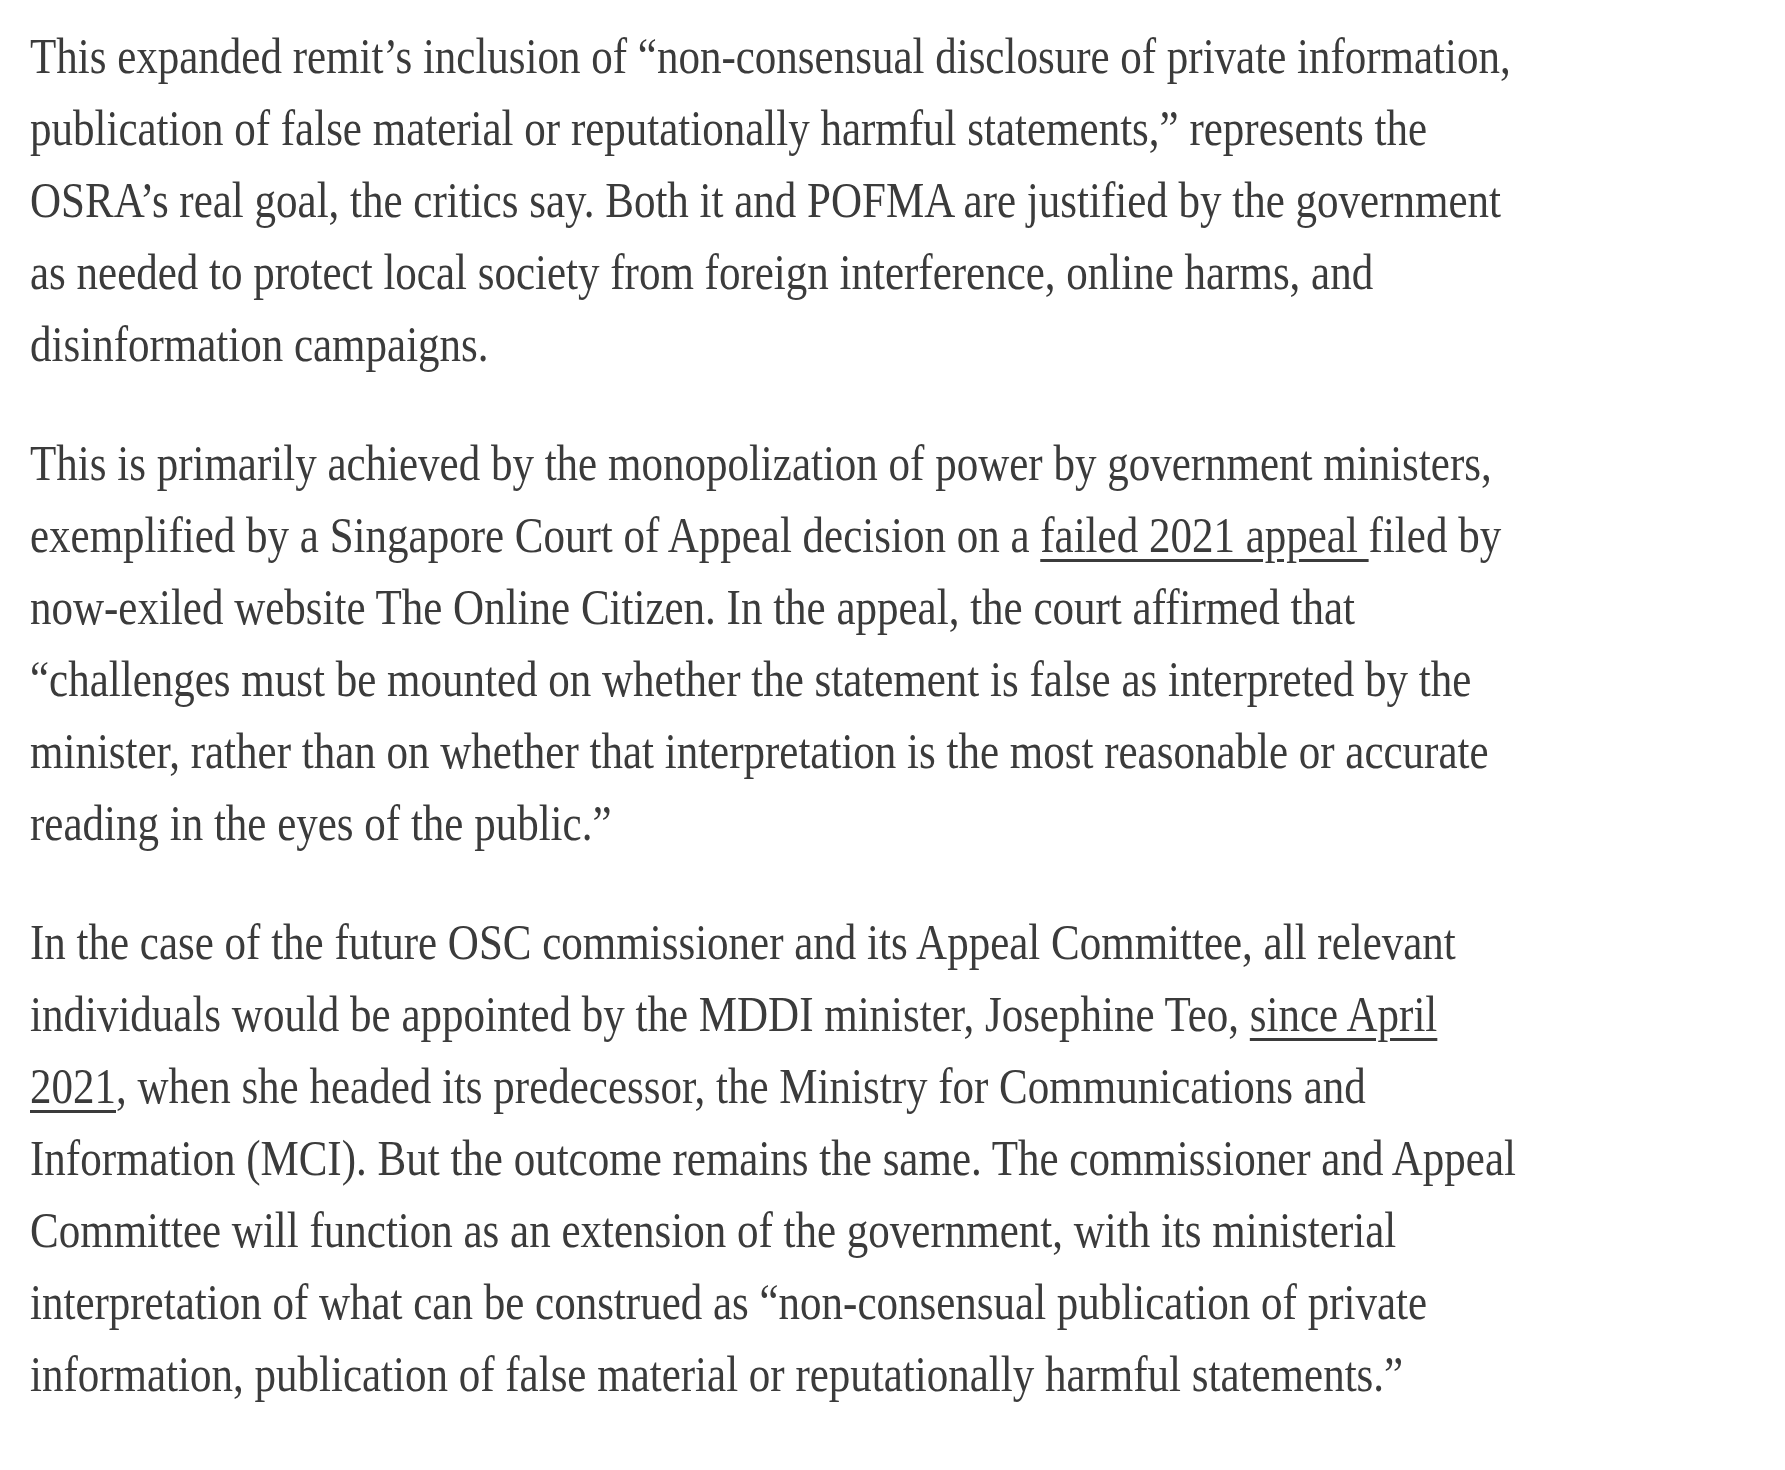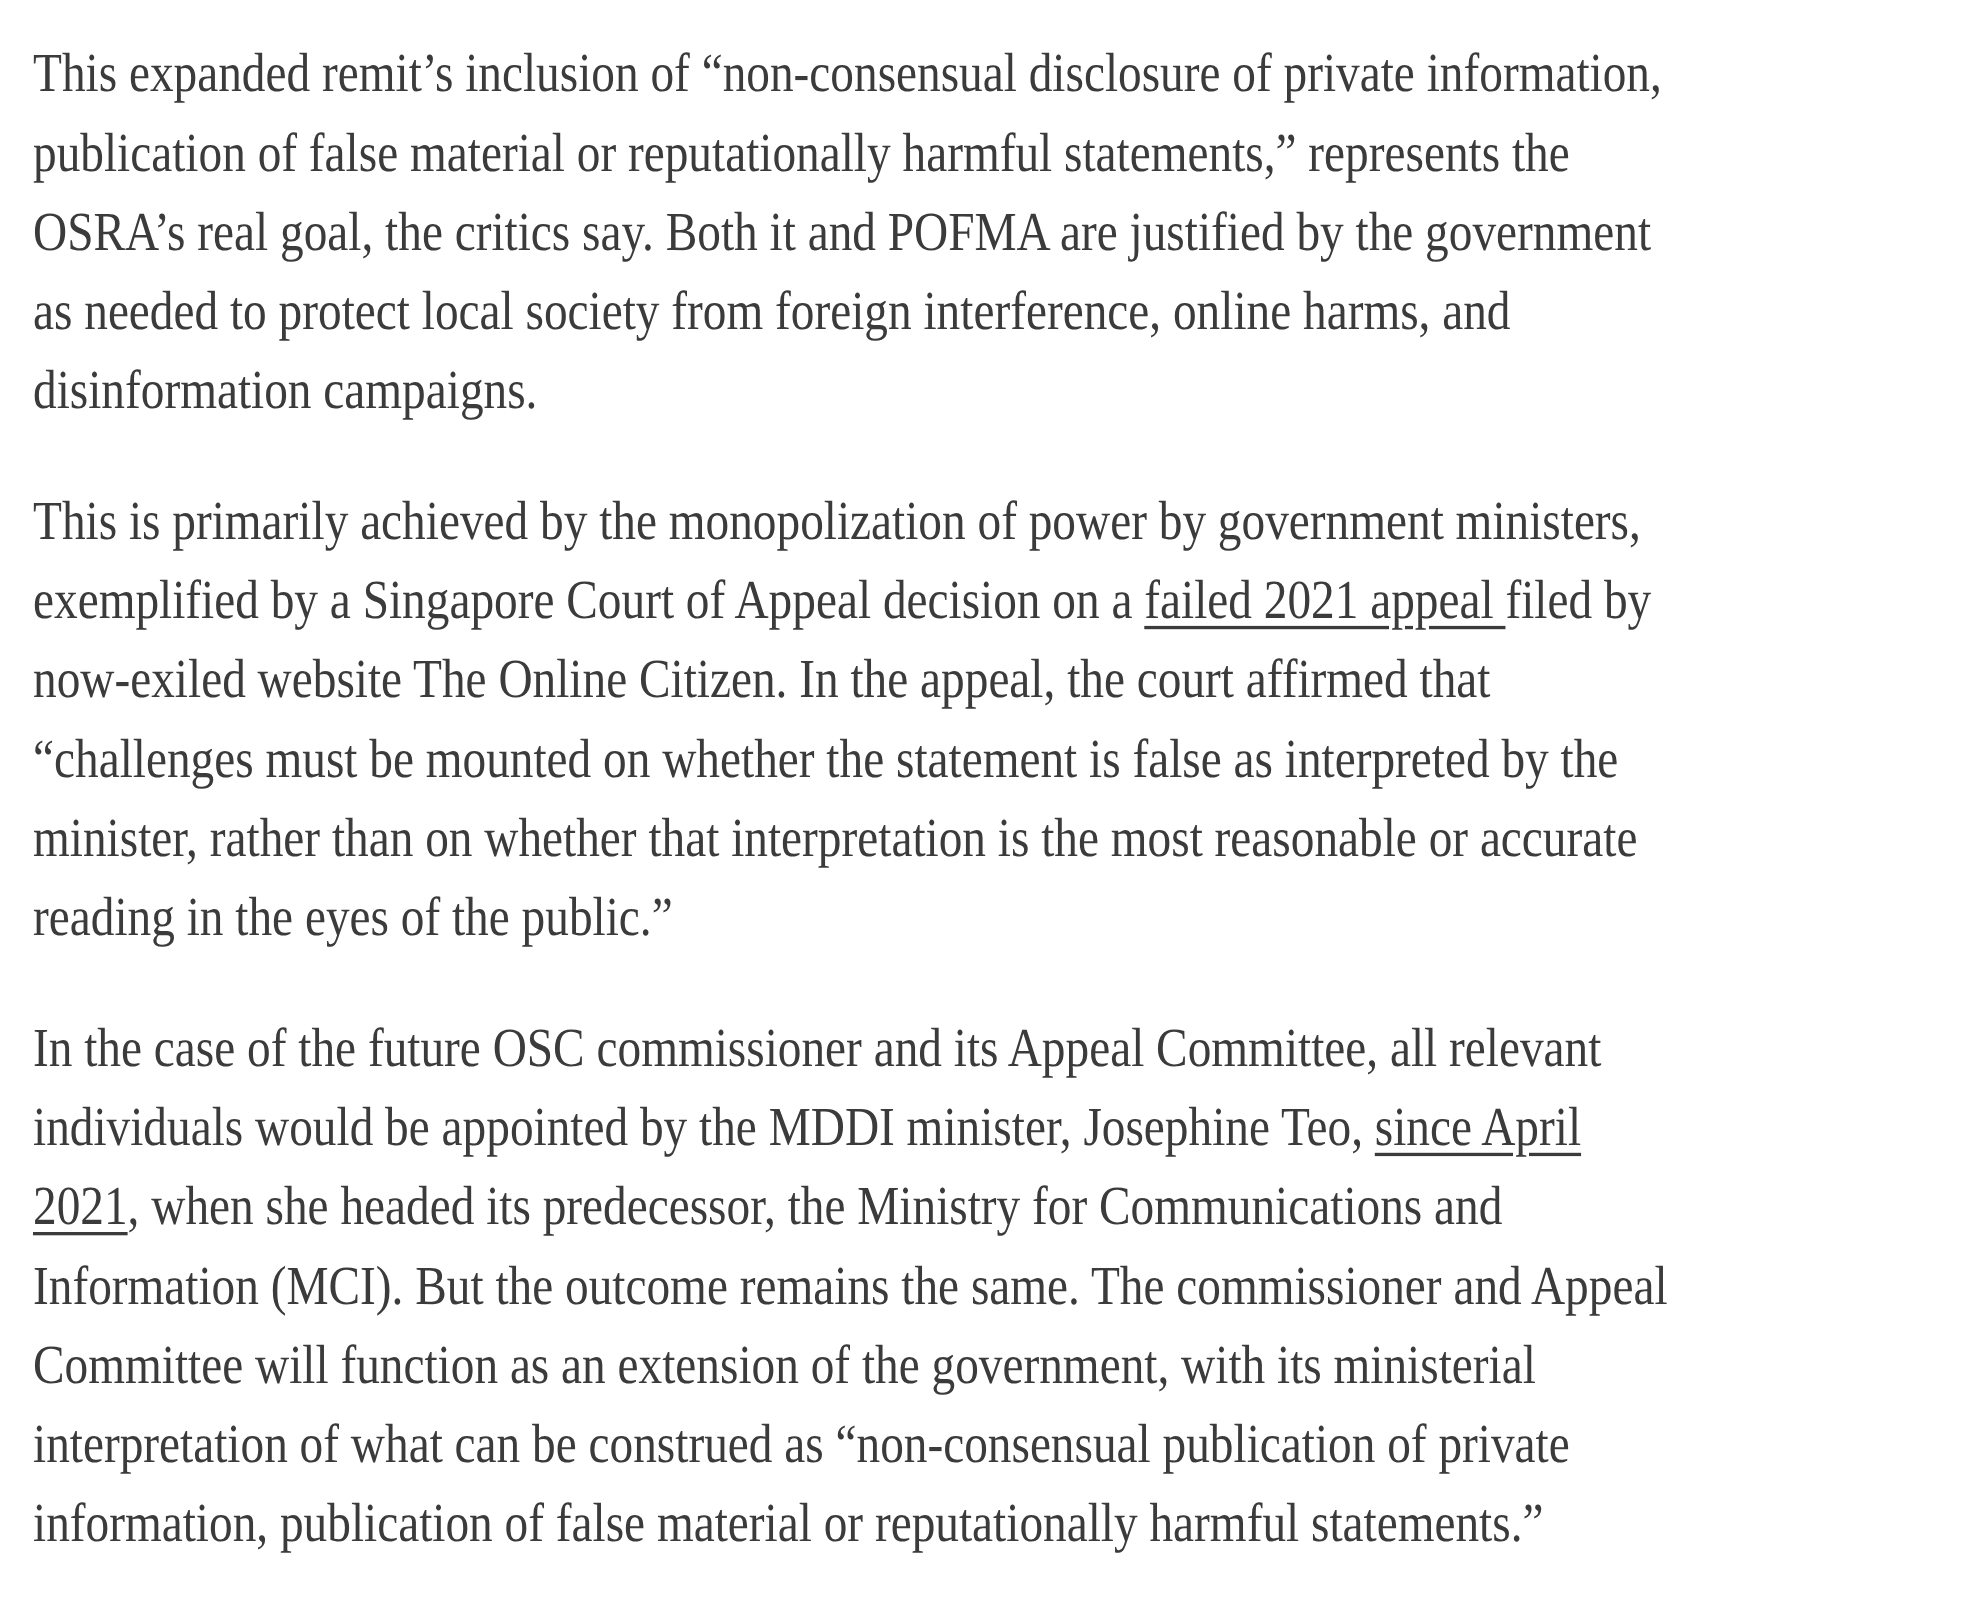--- a/index.html
+++ b/index.html
@@ -3,21 +3,21 @@
 <meta charset="utf-8">
 <style>
   html, body { margin: 0; padding: 0; }
   body {
     width: 1785px;
     height: 1470px;
     overflow: hidden;
     background: #ffffff;
   }
   .article {
-    padding: 30px 0 0 30px;
+    padding: 20px 0 0 30px;
   }
   
   .scale {
     width: 2100px;
     transform: scaleX(0.86);
     transform-origin: left top;
   }
   p.para {
     margin: 0 0 47px 0;
     font-family: "Liberation Serif", "DejaVu Serif", serif;

